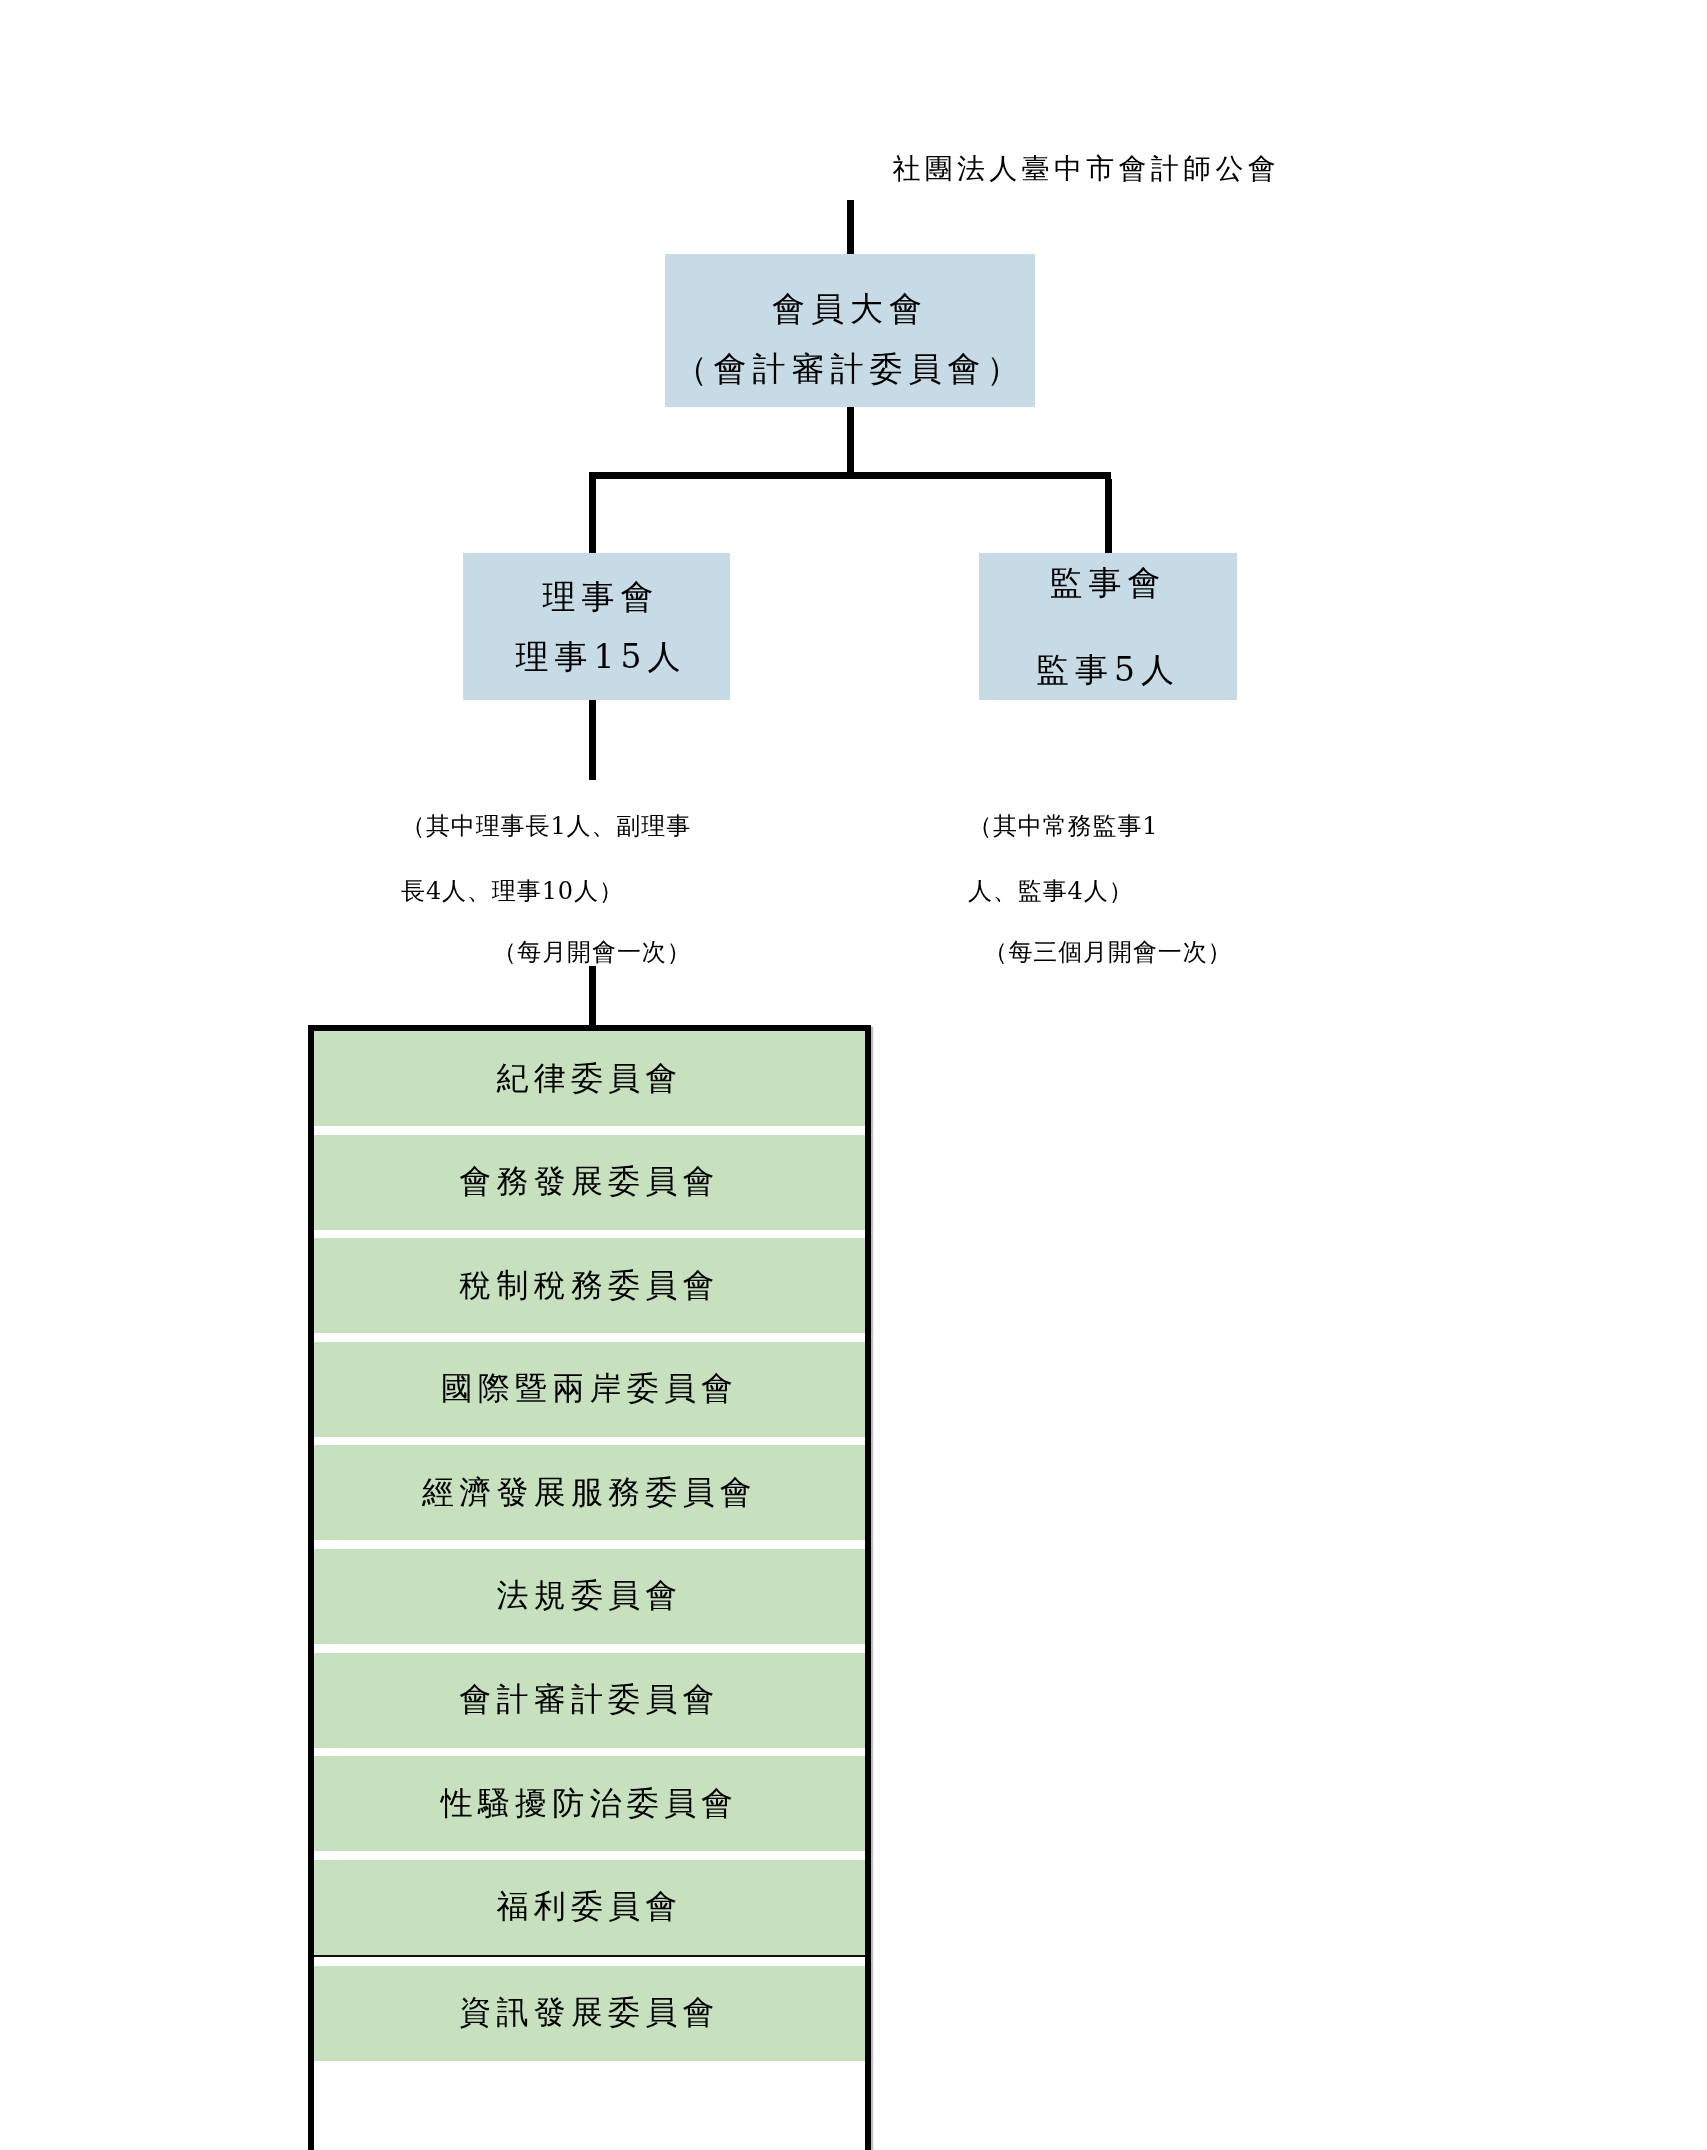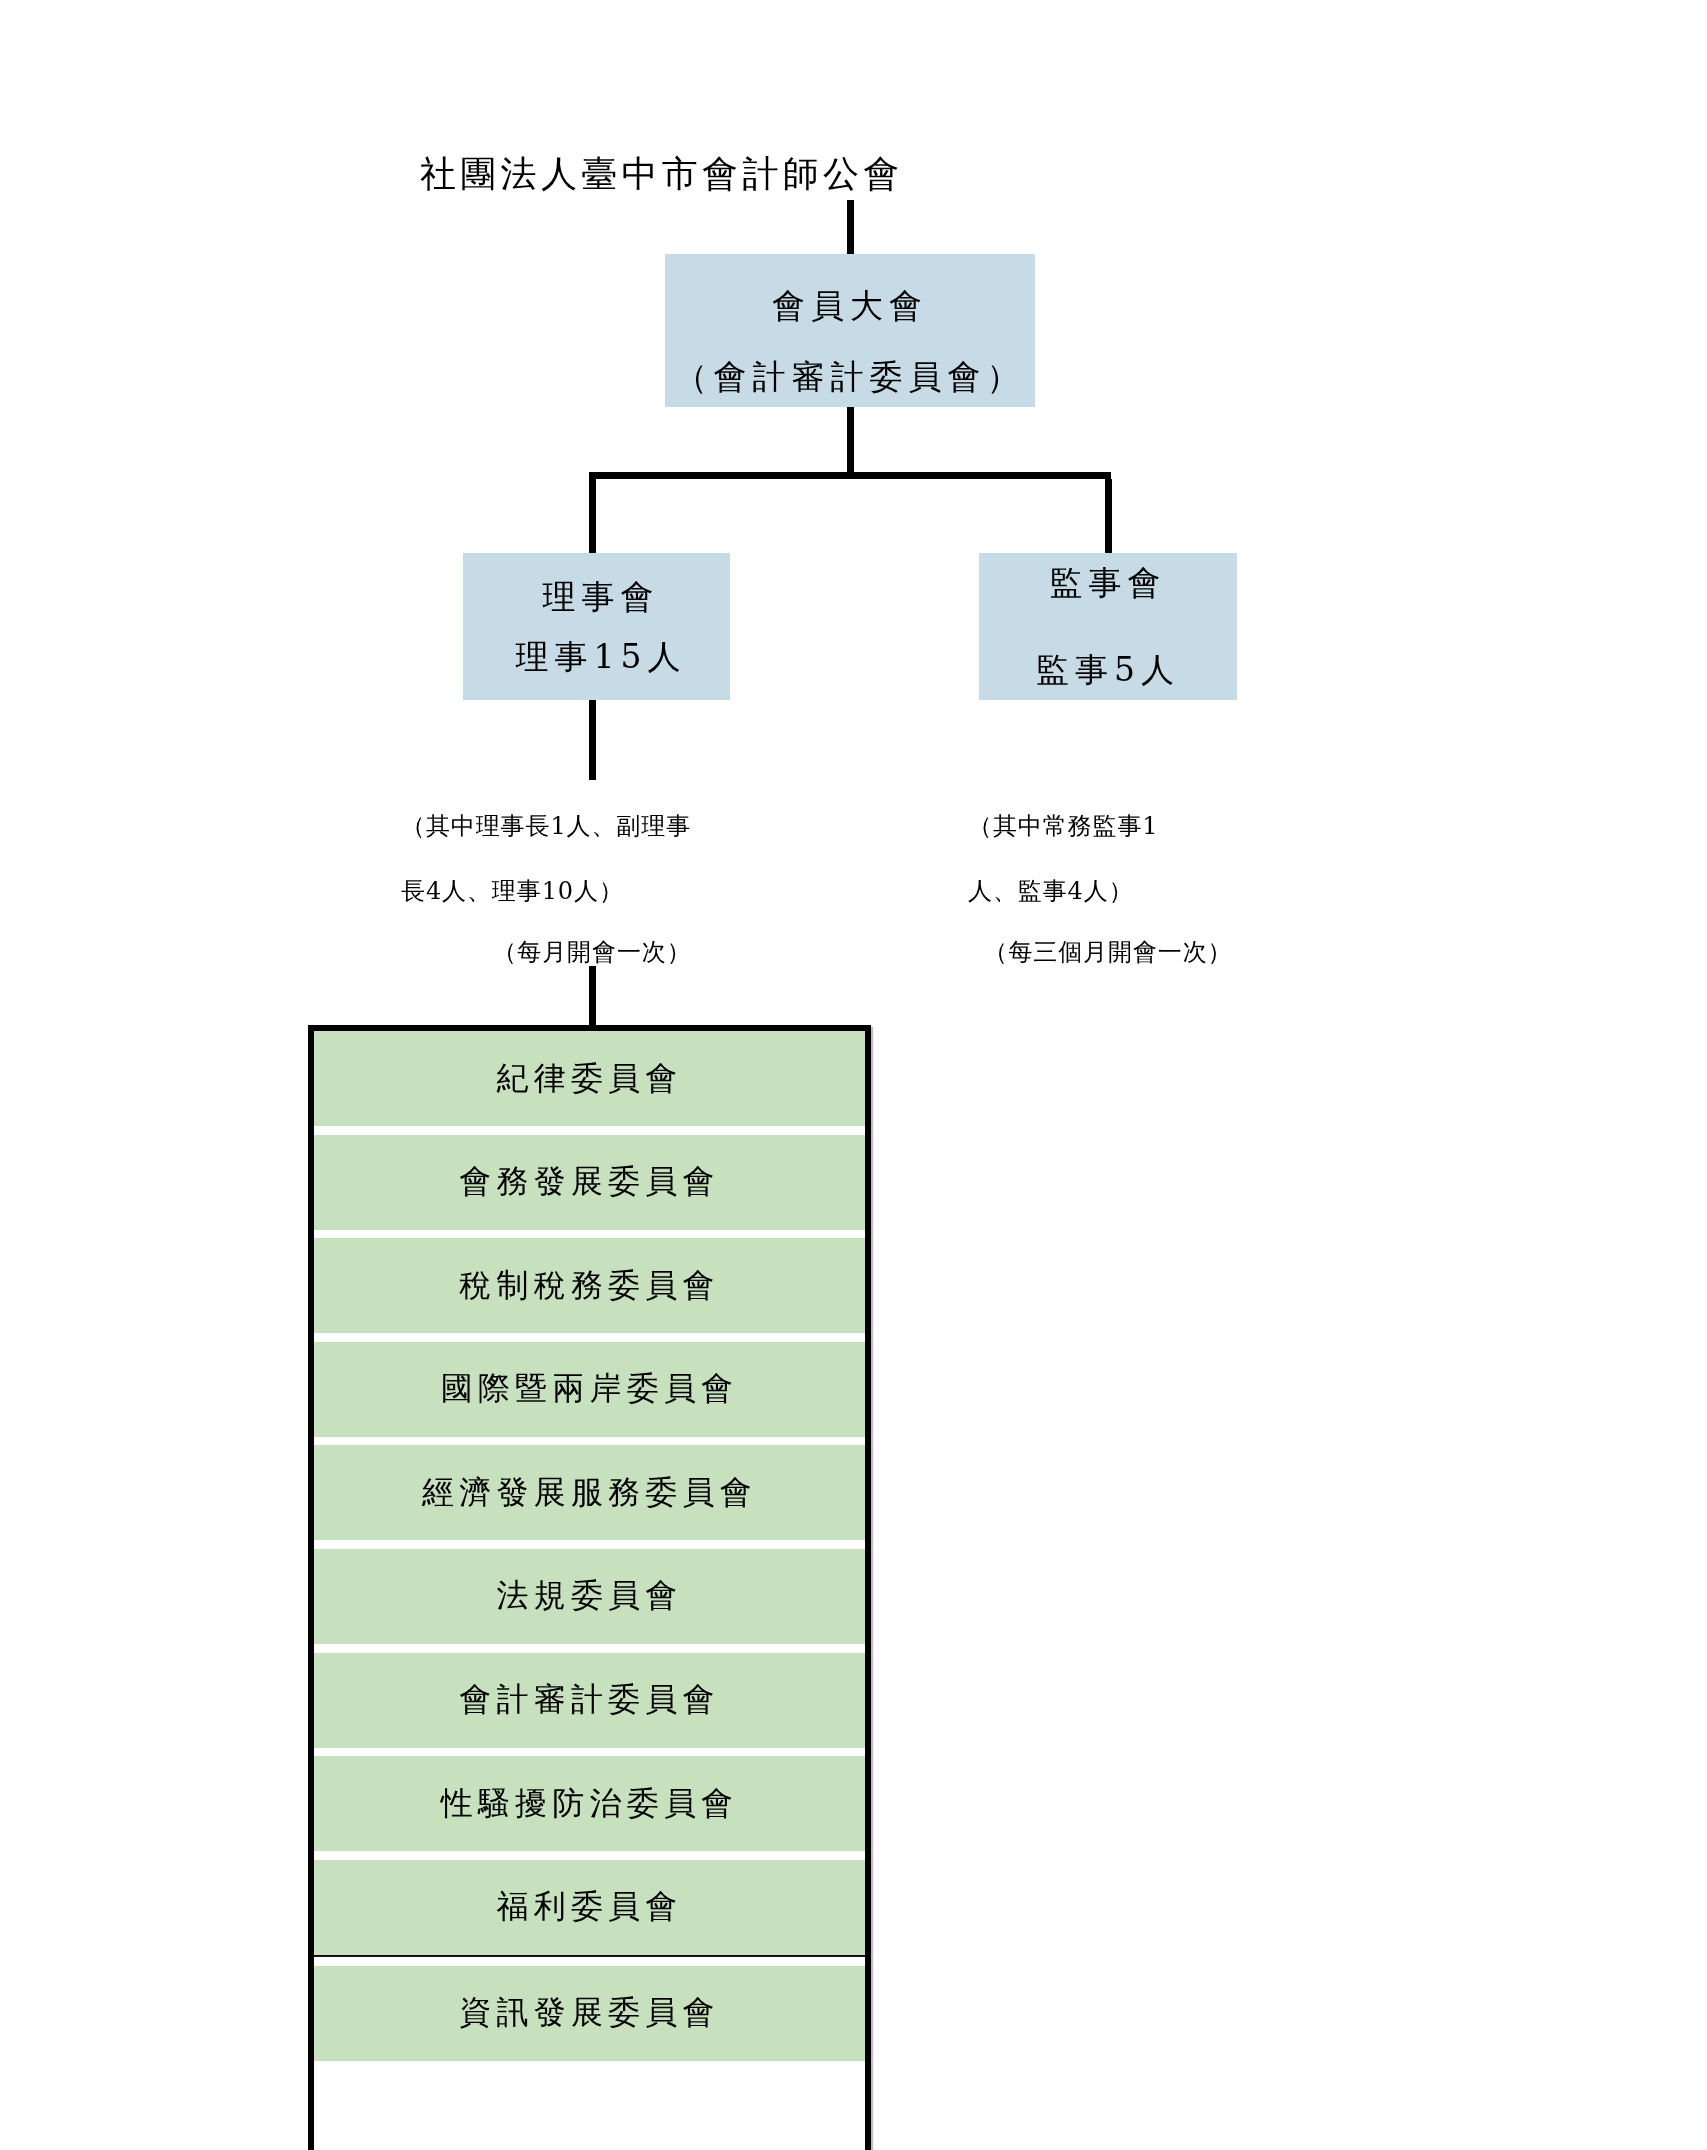--- a/index.html
+++ b/index.html
@@ -7,22 +7,22 @@
     width: 1707px; height: 2414px;
     position: relative;
     font-family: "DejaVu Serif", "Liberation Serif", serif;
     color: #000000;
   }
   .abs { position: absolute; }
 
   
   .org-title {
     left: 420px; top: 150px; width: 860px;
-    text-align: left;
-    font-size: 36px; letter-spacing: 4.3px;
+    text-align: right;
+    font-size: 28px; letter-spacing: 4.3px;
     white-space: nowrap;
   }
 
   
   .vline { background: #000000; width: 6.5px; }
   .hbar  { background: #000000; height: 6.5px; }
 
   .line-title-assembly   { left: 847px; top: 200px;  height: 54px; }
   .line-assembly-bar     { left: 847px; top: 406px;  height: 66px; }
   .bar-split             { left: 589px; top: 472px; width: 522px; }
@@ -34,21 +34,21 @@
   
   .node {
     background: #c6dbe5;
     display: flex; flex-direction: column;
     justify-content: center; align-items: center;
     text-align: center;
     font-size: 33px; letter-spacing: 6px;
     line-height: 60px;
     white-space: nowrap;
   }
-  .node-assembly    { left: 665px; top: 254px;  width: 370px; height: 153px; padding-top: 22px; box-sizing: border-box; justify-content: space-between; }
+  .node-assembly    { left: 665px; top: 254px;  width: 370px; height: 153px; padding-top: 16px; box-sizing: border-box; }
   .node-directors   { left: 463px; top: 553px; width: 258px; height: 147px; padding-left: 9px; }
   .node-supervisors { left: 979px; top: 553px; width: 258px; height: 147px; justify-content: space-between; }
 
   
   .note {
     font-size: 24px; letter-spacing: 0.9px;
     line-height: 65px;
     white-space: nowrap;
   }
   .note-dir-comp { left: 401px;  top: 794px; }

